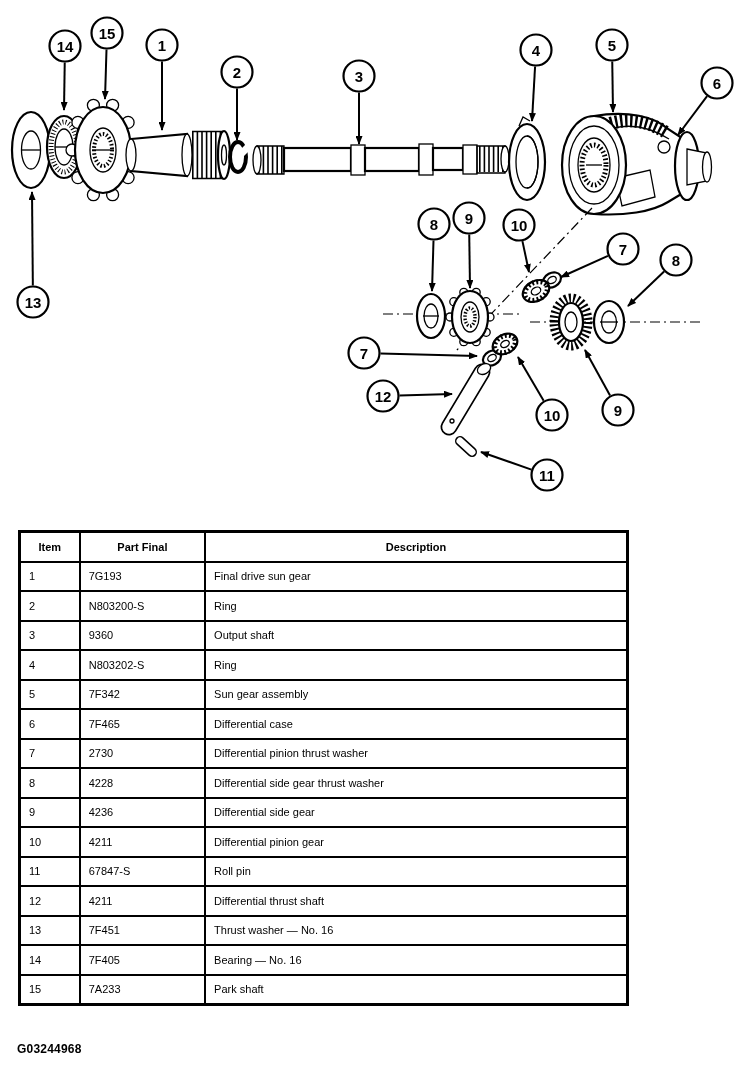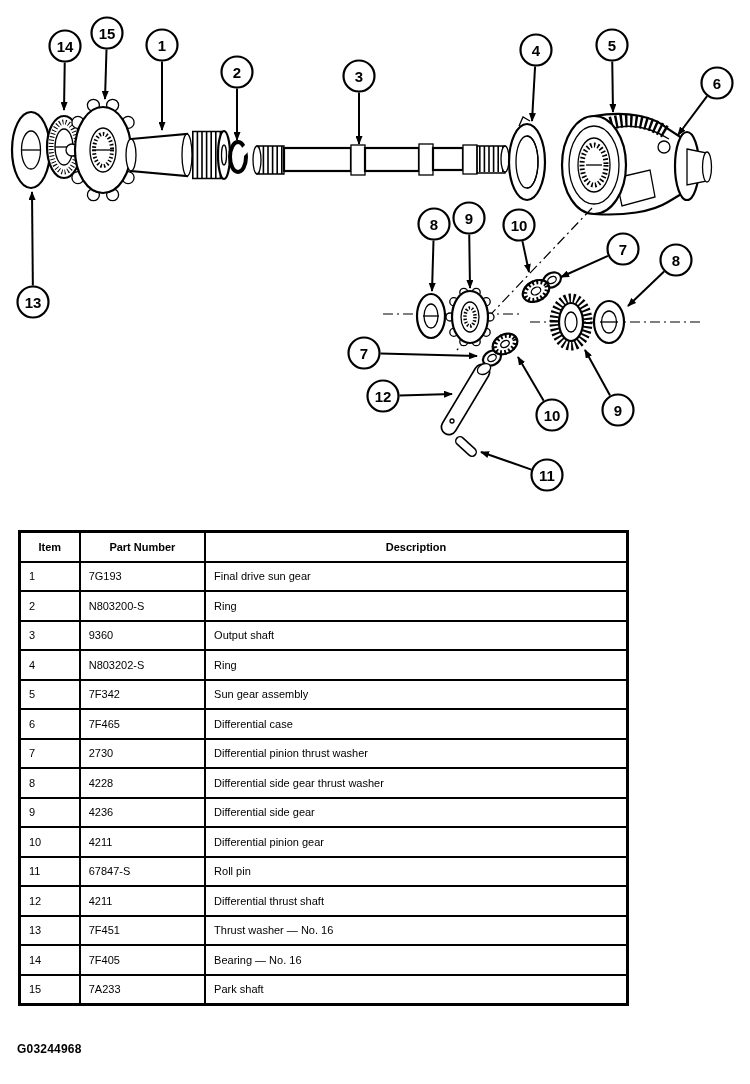--- a/index.html
+++ b/index.html
@@ -295,21 +295,21 @@
 
   <table class="parts">
     <colgroup>
       <col style="width:60px">
         <col style="width:125px">
         <col style="width:421px">
     </colgroup>
     <thead>
       <tr>
         <th>Item</th>
-        <th>Part Number</th>
+        <th>Part Final</th>
         <th>Description</th>
       </tr>
     </thead>
     <tbody>
         <tr>
           <td class="c-item">1</td>
           <td class="c-part">7G193</td>
           <td class="c-desc">Final drive sun gear</td>
         </tr>
         <tr>

